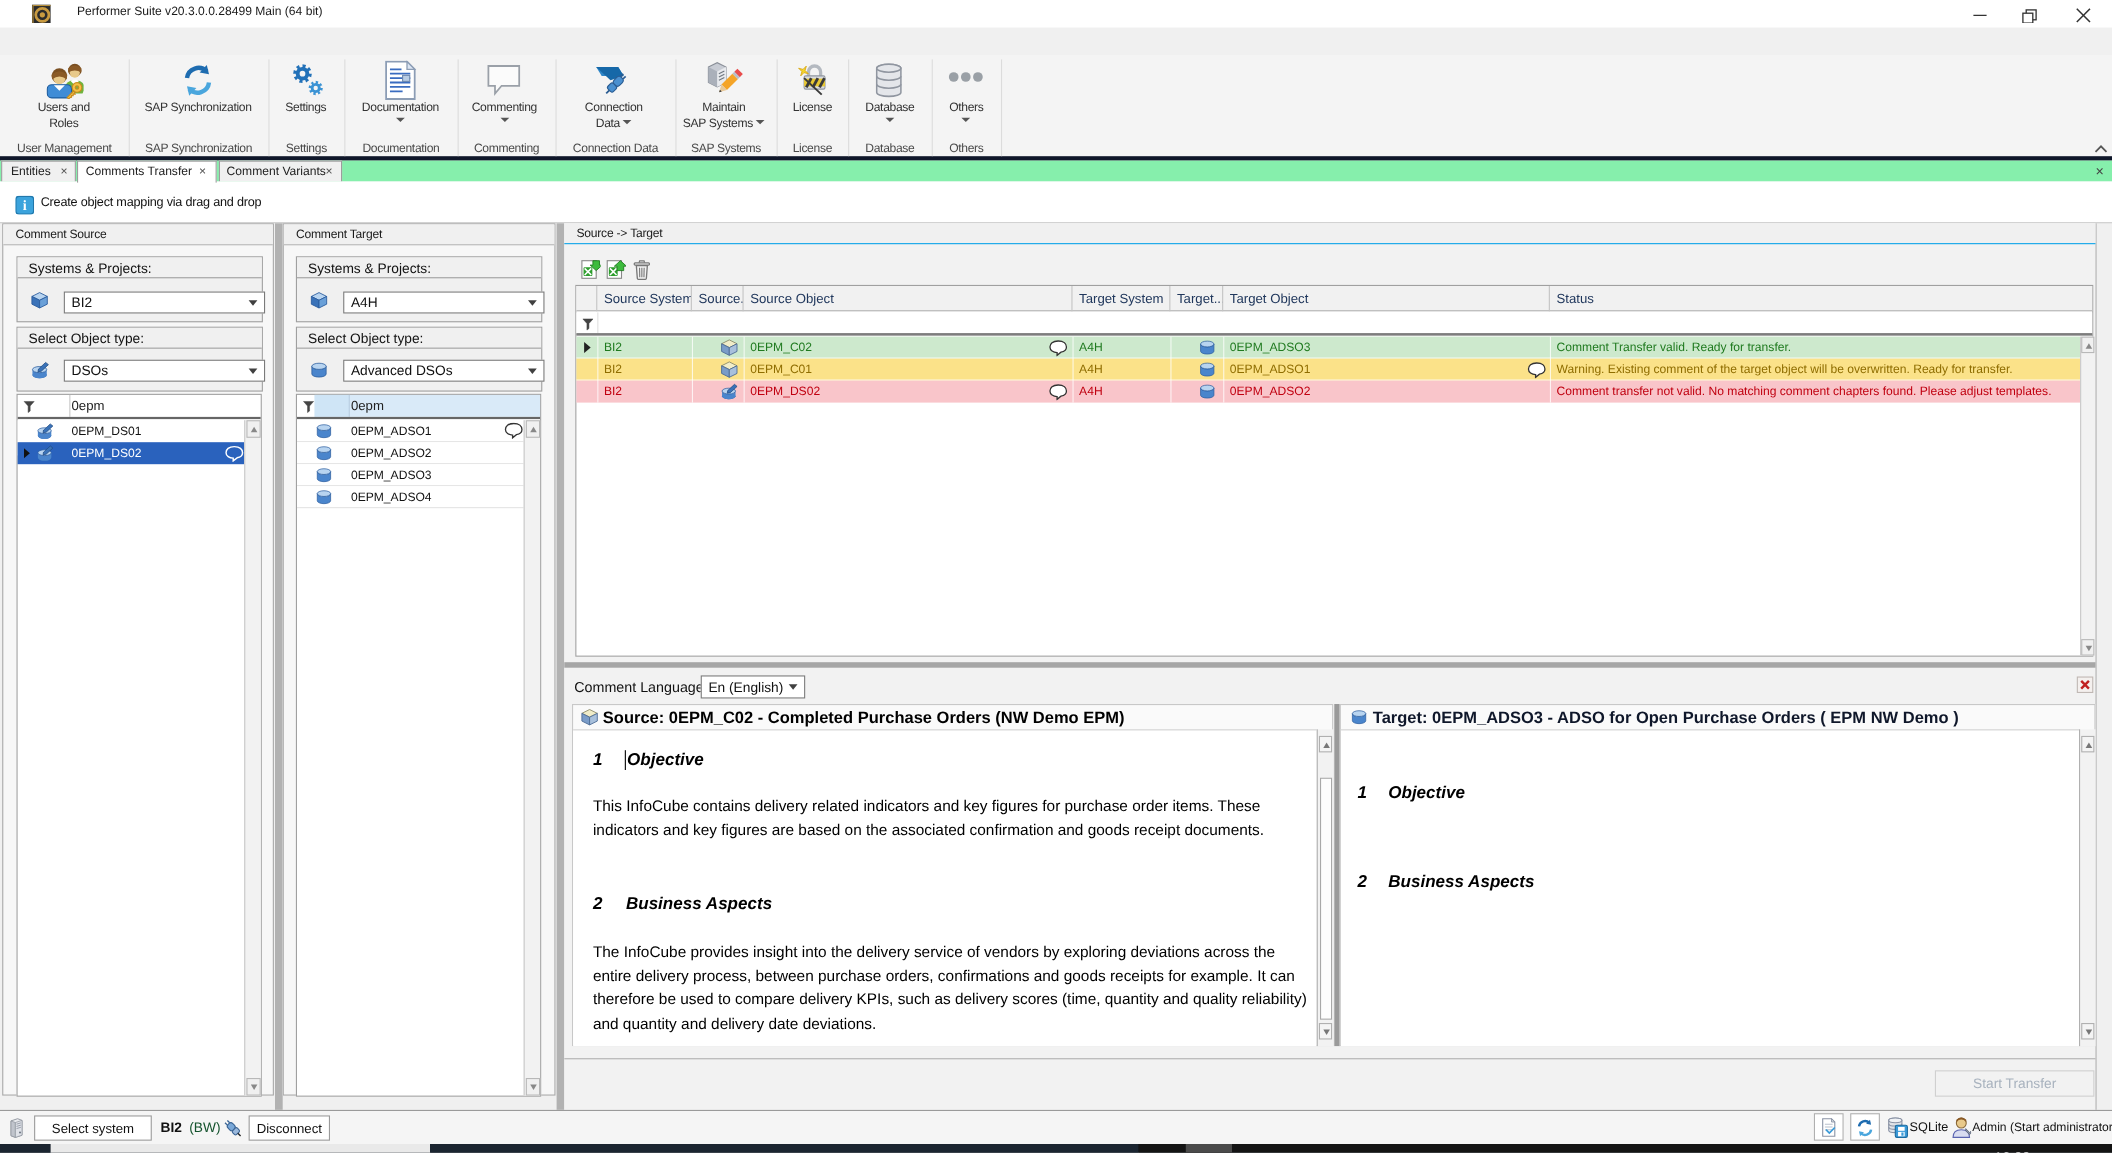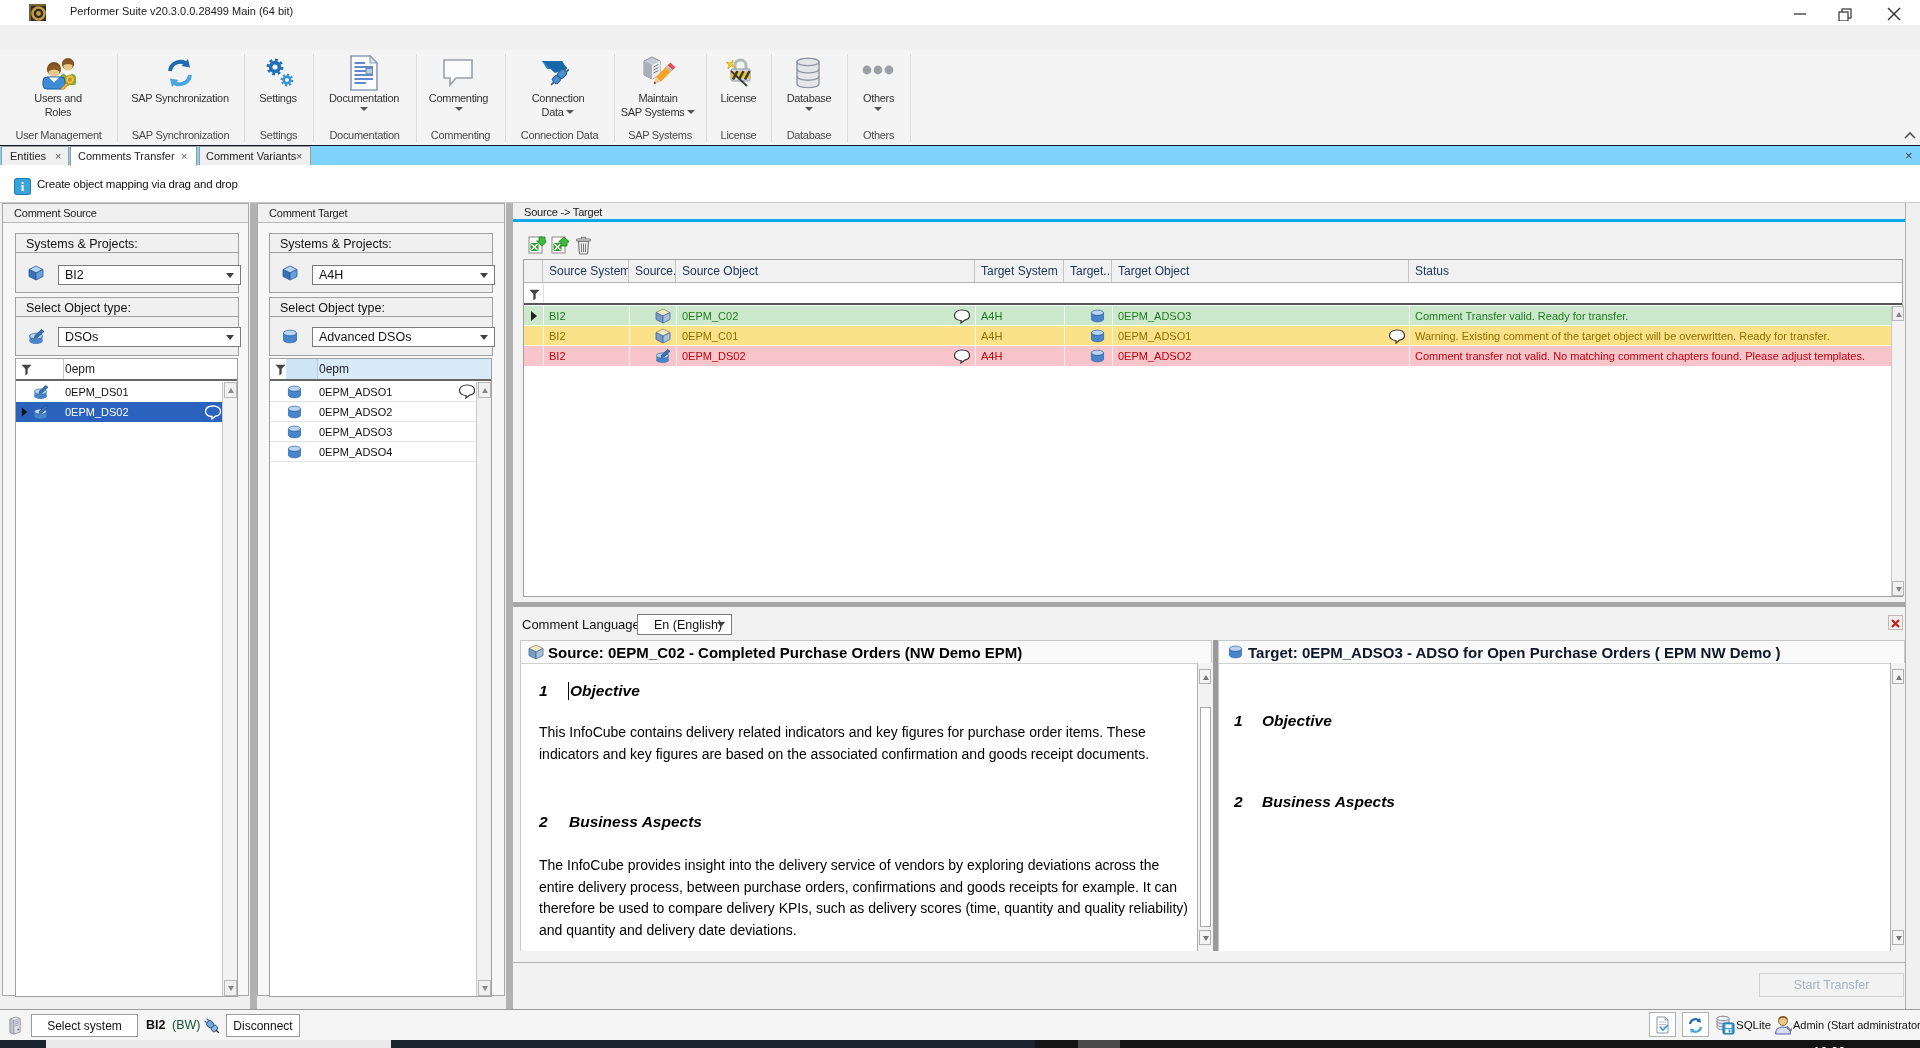--- a/index.html
+++ b/index.html
@@ -6,26 +6,26 @@
 html,body { width:1920px; height:1048px; overflow:hidden; font-family:"Liberation Sans", sans-serif; background:#f0f0f0; }
 .abs { position:absolute; }
 #page { position:relative; width:1920px; height:1048px; }
 
 #titlebar { left:0; top:0; width:1920px; height:25px; background:#ffffff; }
 #titletext { left:70px; top:5px; font-size:11px; color:#1a1a1a; }
 
 #menurow { left:0; top:25px; width:1920px; height:25px; background:#f2f2f2; }
 .menuitem { position:absolute; top:4px; font-size:13.5px; color:#1b1b1b; }
 
-#ribbon { left:0; top:50px; width:1920px; height:96px; background:#f4f4f4; border-bottom:1px solid #0f172a; }
+#ribbon { left:0; top:50px; width:1920px; height:96px; background:#f4f4f4; border-bottom:4px solid #0f172a; }
 .rgsep { position:absolute; top:4px; width:1px; height:88px; background:#dcdcdc; }
 .rlabel { position:absolute; font-size:11px; letter-spacing:-0.3px; color:#333; text-align:center; line-height:13.5px; margin-top:2px;}
 .rgroup { position:absolute; top:79px; font-size:11px; letter-spacing:-0.3px; color:#4a4a4a; text-align:center; }
 
-#tabbar { left:0; top:146px; width:1920px; height:19px; background:#7dd3fc; }
+#tabbar { left:0; top:146px; width:1920px; height:19px; background:#86efac; }
 .tab { position:absolute; top:0; height:19px; background:#f0f0f0; border:1px solid #9d9d9d; border-bottom:none; font-size:11px; color:#222; }
 .tab.active { background:#ffffff; height:20px; z-index:2; }
 .tabx { color:#555; font-size:11px; }
 
 #inforow { left:0; top:165px; width:1920px; height:38px; background:#ffffff; border-bottom:1px solid #c8c8c8; }
 
 .pheader { position:absolute; height:19px; background:#f0f0f0; font-size:11px; letter-spacing:-0.2px; color:#1a1a1a; padding:3px 0 0 11px; }
 .panel { position:absolute; background:#f7f7f7; border:1px solid #a8a8a8; }
 .splitv { position:absolute; background:#b2b2b2; }
 
@@ -370,21 +370,21 @@
           </div>
         <div class="abs" style="left:1px;bottom:0px;width:13px;height:16px;background:#f0f0f0;border:1px solid #b8b8b8">
             <div class="abs" style="left:3px;top:5px;width:0;height:0;border-left:3.5px solid transparent;border-right:3.5px solid transparent;border-top:5px solid #888"></div>
           </div>
       </div>
     </div>
   </div>
   <div class="splitv" style="left:506px;top:203px;width:7px;height:806px"></div>
 
   <div class="abs" id="stpanel" style="left:513px;top:203px;width:1393px;height:806px;background:#f2f2f2;border-right:1px solid #b0b0b0">
-    <div class="pheader" style="left:0;top:0;width:1392px;border-bottom:3px solid #0ea5e9">Source -&gt; Target</div>
+    <div class="pheader" style="left:0;top:0;width:1392px;border-bottom:1px solid #0ea5e9">Source -&gt; Target</div>
 
     <svg class="abs" style="left:15px;top:33px" width="18" height="19" viewBox="0 0 18 19">
       <rect x="1" y="1" width="13" height="16" fill="#fff" stroke="#888"></rect>
       <g fill="#2e9e2e">
           <rect x="2.5" y="7" width="8" height="8" rx="1"></rect>
           <path d="M3.5 8 l6 6 M9.5 8 l-6 6" stroke="#fff" stroke-width="1.4"></path>
         </g>
       <path d="M10 2 l6 0 l0 4 l2.5 0 l-5.5 5 l-5.5 -5 l2.5 0 z" fill="#3dbb3d" stroke="#1e7a1e" stroke-width="0.8" transform="translate(1,-1)"></path>
     </svg>
     <svg class="abs" style="left:38px;top:33px" width="18" height="19" viewBox="0 0 18 19">
@@ -503,21 +503,21 @@
           </div>
         <div class="abs" style="left:0px;bottom:0px;width:12px;height:15px;background:#f0f0f0;border:1px solid #b8b8b8">
             <div class="abs" style="left:2.5px;top:5px;width:0;height:0;border-left:3.5px solid transparent;border-right:3.5px solid transparent;border-top:5px solid #888"></div>
           </div>
       </div>
     </div>
 
     <div class="abs" style="left:0;top:399px;width:1392px;height:5px;background:#a6a6a6"></div>
 
     <div class="abs" style="left:9px;top:414px;font-size:13px;color:#111">Comment Language</div>
-    <div class="combo" style="left:124px;top:411px;width:95px;height:21px;padding:3px 0 0 16px;font-size:12.5px">En (English)<span class="arr"></span></div>
+    <div class="combo" style="left:124px;top:411px;width:95px;height:21px;padding:3px 0 0 6px;font-size:12.5px">En (English)<span class="arr"></span></div>
     <div class="abs" style="left:1375px;top:412px;width:15px;height:15px;background:#f4f0ee;border:1px solid #c0b8b4">
       <svg width="13" height="13" viewBox="0 0 13 13">
           <path d="M3 3 L10 10 M10 3 L3 10" stroke="#c02020" stroke-width="2.2"></path>
         </svg>
     </div>
 
     <div class="abs" style="left:7px;top:437px;width:692px;height:311px;background:#fafafa;border:1px solid #c8c8c8">
       <svg class="abs" style="left:7px;top:3px" width="16" height="16" viewBox="0 0 16 16">
           <path d="M8 1 L15 4.5 L8 8 L1 4.5 Z" fill="#f0ecc8" stroke="#8a8a6a" stroke-width="0.8"></path>
           <path d="M1 4.5 L8 8 L8 15 L1 11.5 Z" fill="#7a9cc8" stroke="#4a6a94" stroke-width="0.8"></path>

